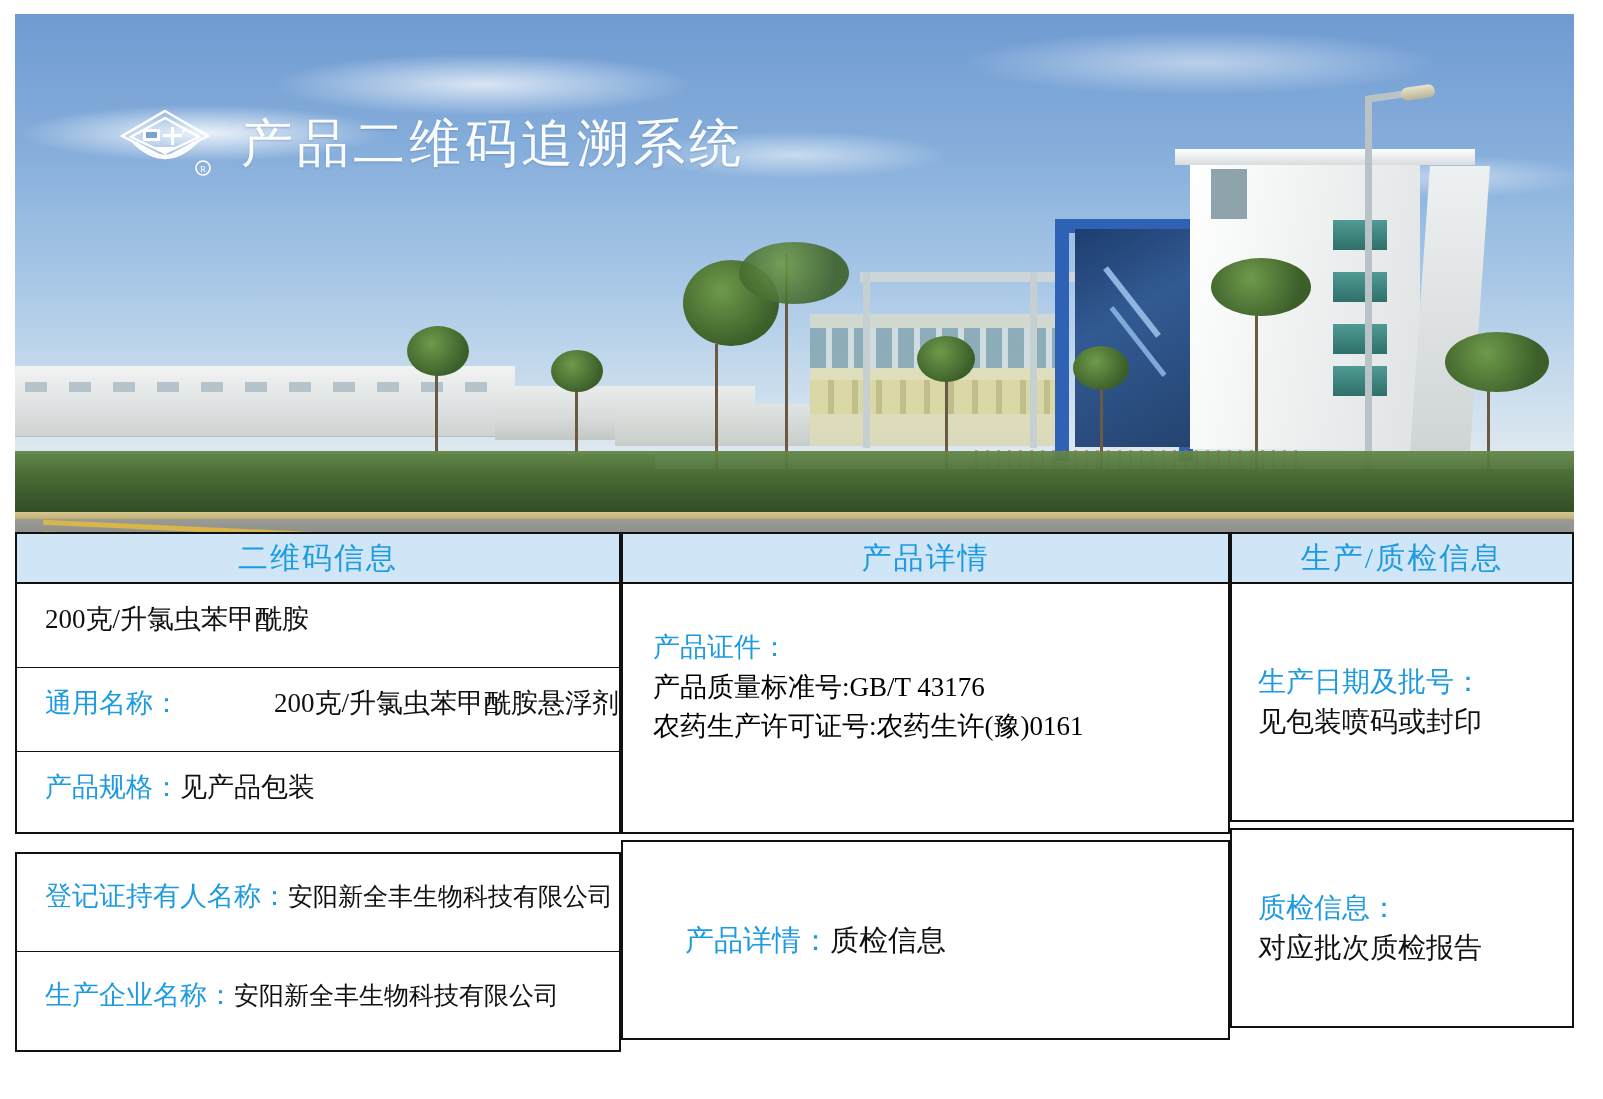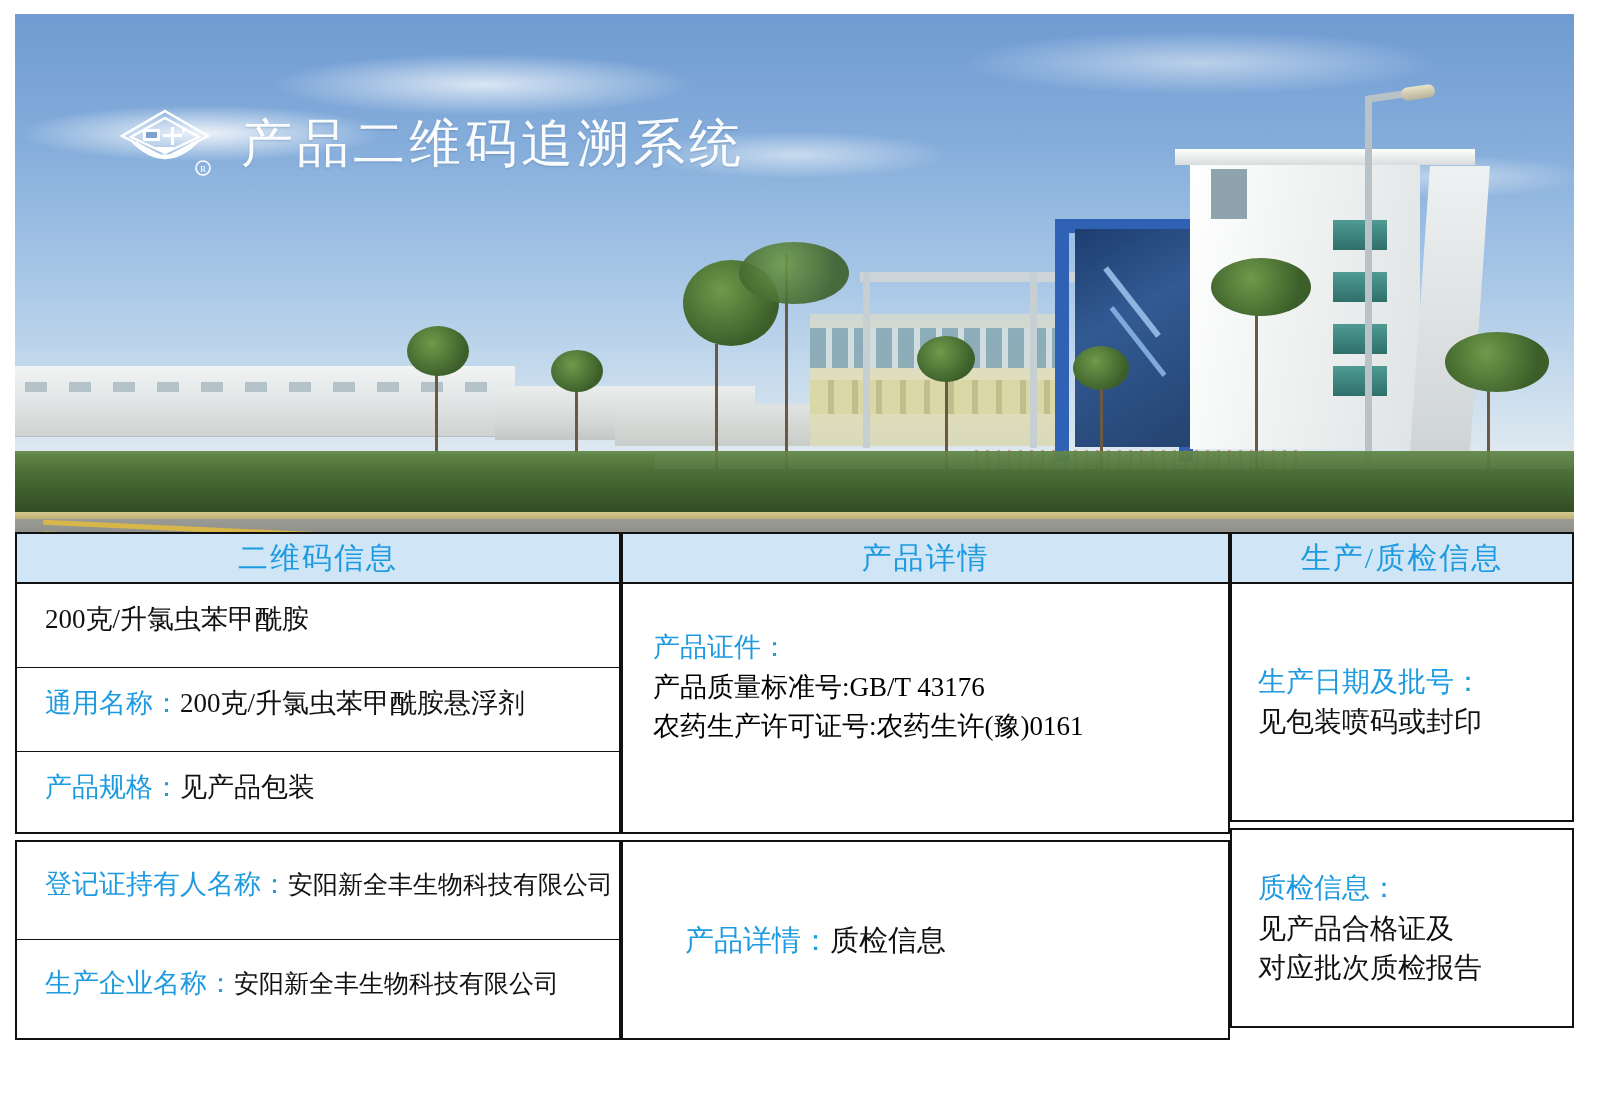--- a/index.html
+++ b/index.html
@@ -108,25 +108,25 @@
 
   .thead{
     height:52px;background:#d0e6f6;border:2px solid #111;
     display:flex;align-items:center;justify-content:center;
     color:#1e9be0;font-size:30px;letter-spacing:2px;
     box-sizing:border-box;
   }
   .cellbox{border:2px solid #111;border-top:none;box-sizing:border-box;background:#fff;}
 
   .block-a{height:250px;}
-  .block-b{height:200px;margin-top:6px;border-top:2px solid #111;}
+  .block-b{height:200px;margin-top:18px;border-top:2px solid #111;}
 
   .subrow{border-bottom:1px solid #111;box-sizing:border-box;display:flex;align-items:center;padding:0 0 11px 28px;}
   .subrow:last-child{border-bottom:none;}
-  .r1{height:84px;} .r2{height:84px;} .r3{height:82px;}
+  .r1{height:84px;} .r2{height:84px;justify-content:space-between;} .r3{height:82px;}
   .r4{height:98px;} .r5{height:98px;}
 
   .lbl{color:#1e9be0;}
   .val{color:#111;}
   .txt{font-size:27px;line-height:1.25;white-space:nowrap;}
   .txt-sm{font-size:25px;}
 
   .mid-a{height:250px;padding:44px 0 12px 30px;box-sizing:border-box;}
   .mid-b{height:200px;margin-top:6px;border-top:2px solid #111;
          display:flex;align-items:center;padding-left:62px;box-sizing:border-box;}
@@ -269,19 +269,18 @@
     </div>
 
     <div class="col col-right">
       <div class="thead">生产/质检信息</div>
       <div class="cellbox right-a">
         <div class="kv-head">生产日期及批号：</div>
         <div class="kv-body">见包装喷码或封印</div>
       </div>
       <div class="cellbox right-b">
         <div class="kv-head">质检信息：</div>
-        <div class="kv-body">见产品合格证及</div>
         <div class="kv-body">对应批次质检报告</div>
       </div>
     </div>
 
   </div>
 </div>
 
 </body></html>

